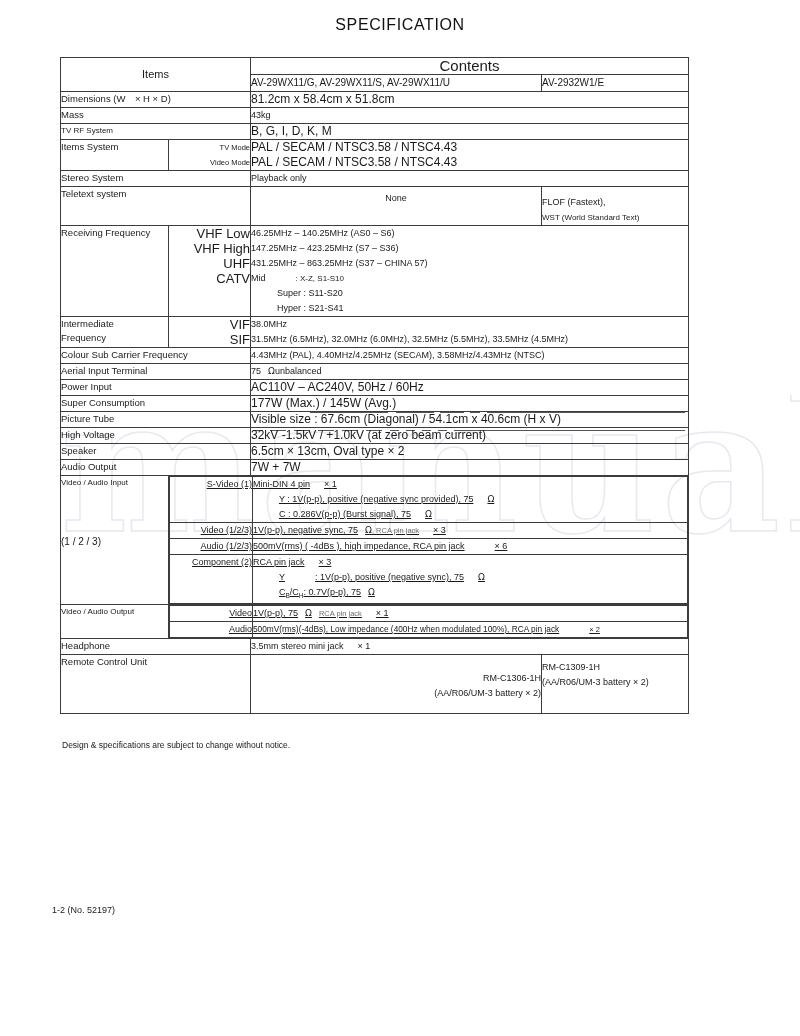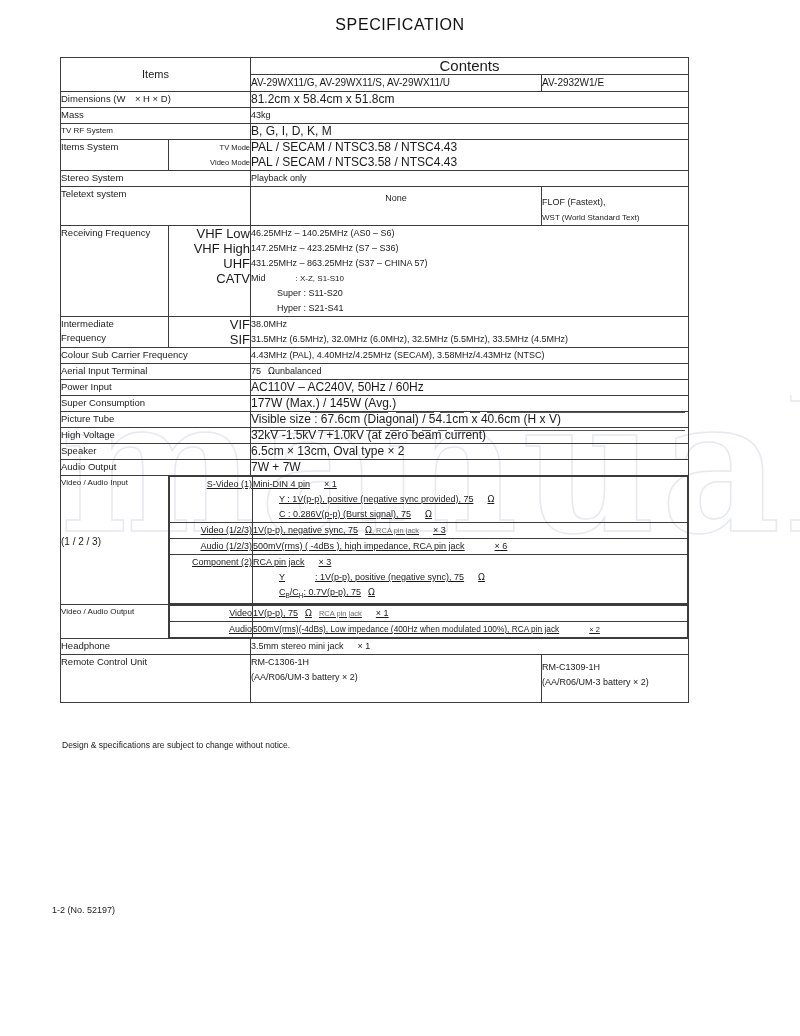--- a/index.html
+++ b/index.html
@@ -395,21 +395,21 @@
     </td>
   </tr>
 
   <tr>
     <td class="item-label" colspan="2">Headphone</td>
     <td class="val" colspan="2"><span>3.5mm stereo mini jack</span><span class="sp"></span><span>× 1</span></td>
   </tr>
 
   <tr>
     <td class="item-label" colspan="2">Remote Control Unit</td>
-    <td class="val" style="padding-top:0;padding-bottom:12px;">
+    <td class="val" style="padding-top:16px;padding-bottom:12px;text-align:right;">
       <span class="line">RM-C1306-1H</span>
       <span class="line">(AA/R06/UM-3 battery × 2)</span>
     </td>
     <td class="val" style="padding-top:5px;padding-bottom:12px;">
       <span class="line">RM-C1309-1H</span>
       <span class="line">(AA/R06/UM-3 battery × 2)</span>
     </td>
   </tr>
 </tbody>
   </table>

